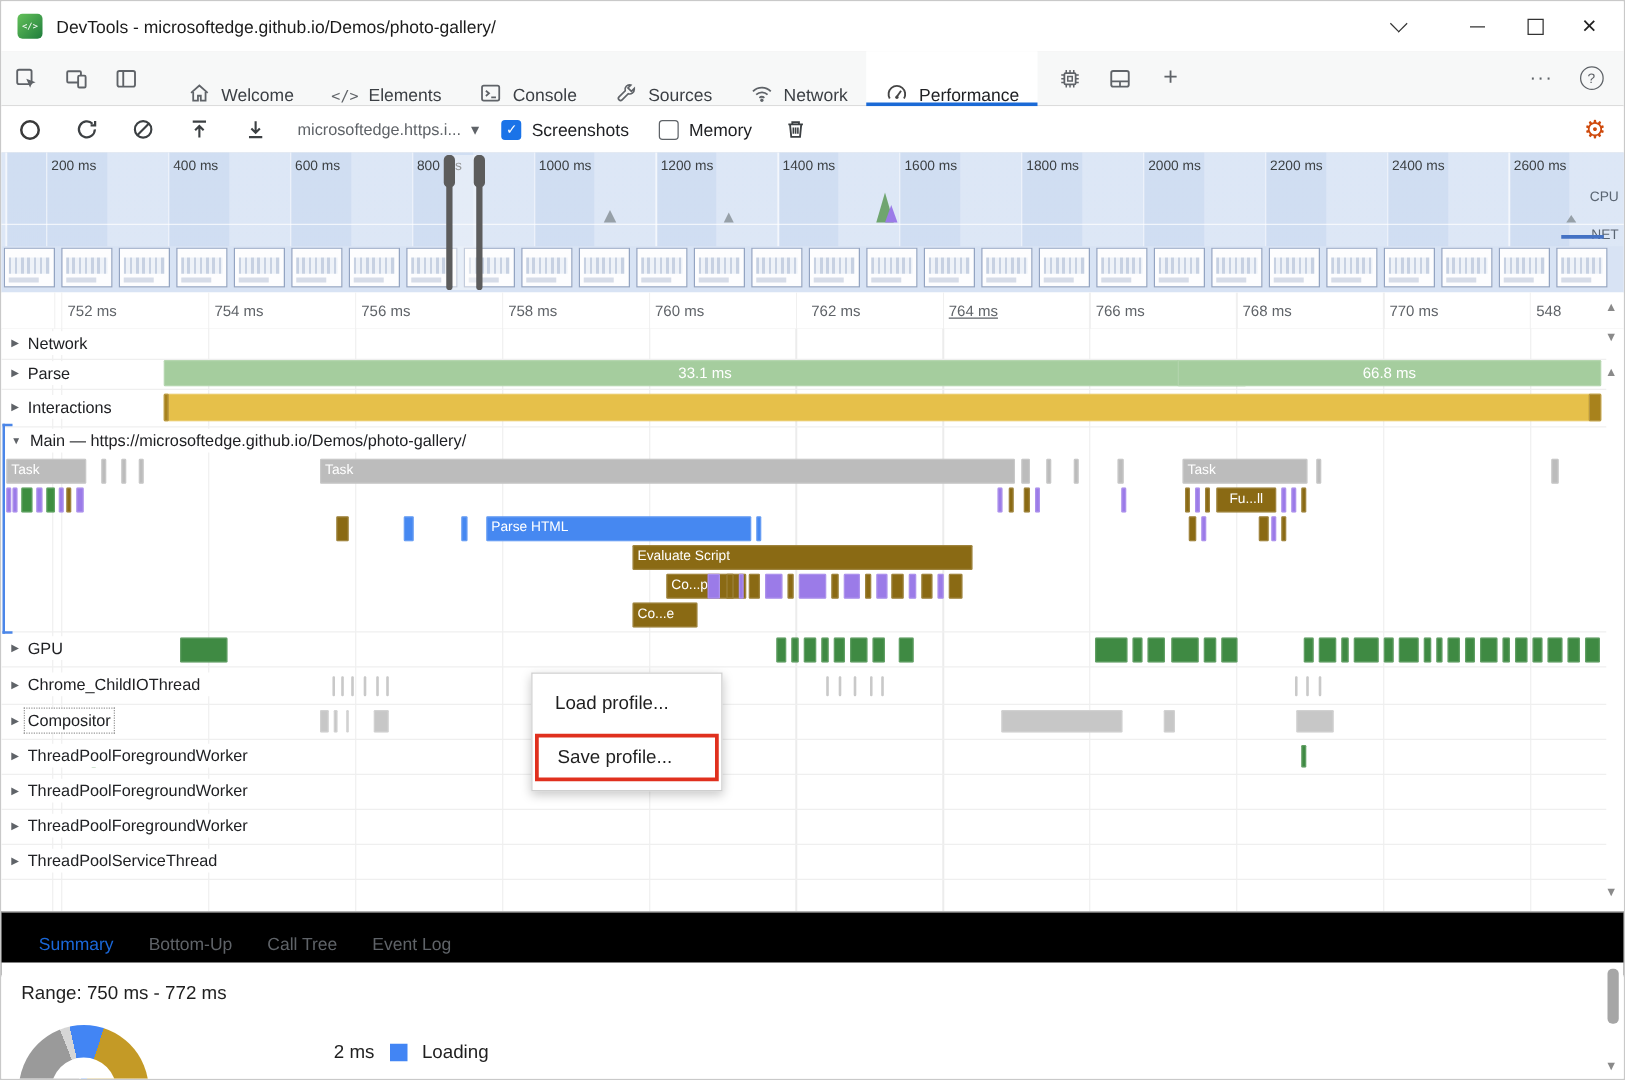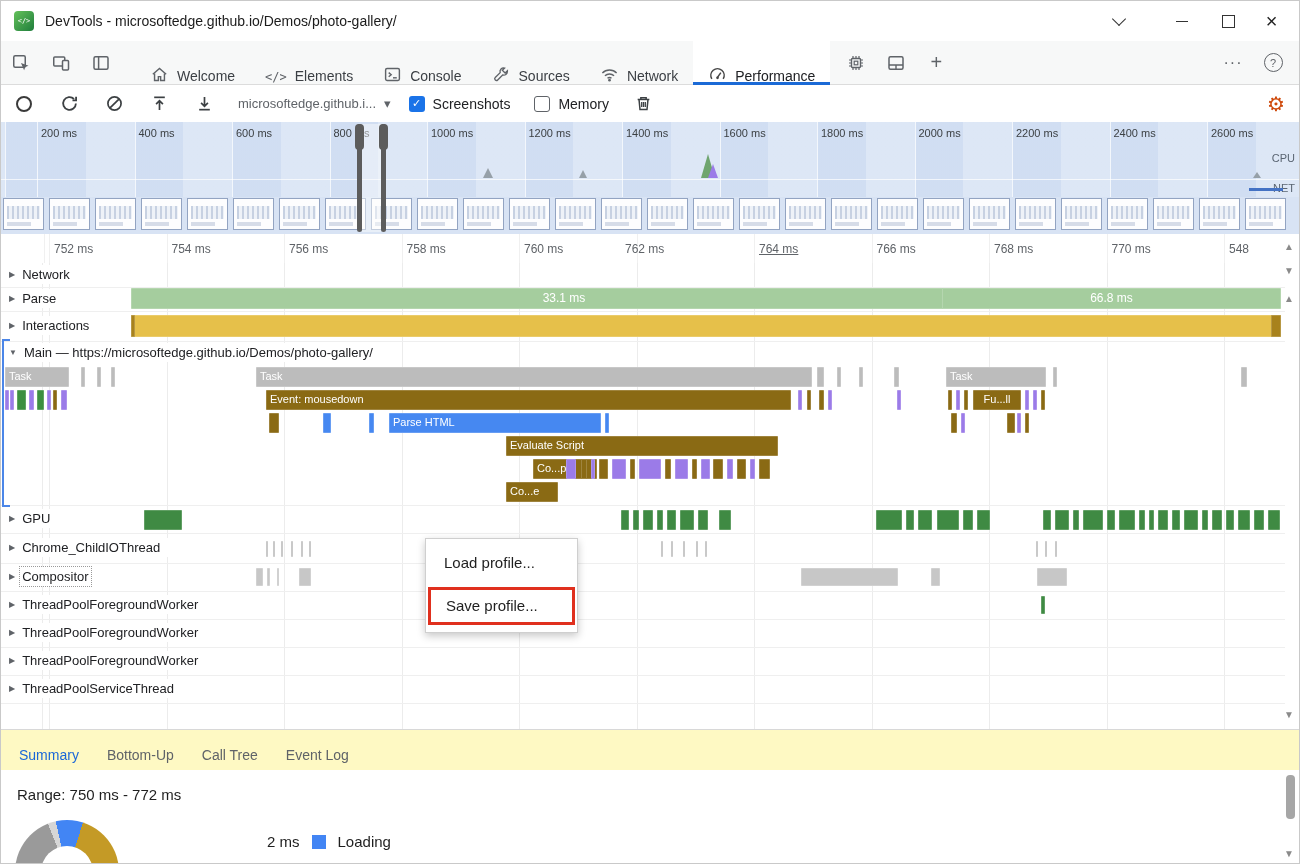--- a/index.html
+++ b/index.html
@@ -105,22 +105,22 @@
   .scroll-arrow{position:absolute;font-size:10px;color:#8a8a8a;z-index:6;}
 
   
   .context-menu{position:absolute;left:424px;top:537px;width:153px;background:#fff;
      border:1px solid #cfcfcf;box-shadow:0 3px 8px rgba(0,0,0,.22);z-index:50;padding:7px 0 5px 0;box-sizing:border-box;}
   .menu-item{height:34px;line-height:34px;padding-left:18px;font-size:15px;color:#1f1f1f;}
   .hl{border:3px solid #e0301e;margin:7px 2px 2px 2px;}
   .hl .menu-item{height:32px;line-height:32px;padding-left:15px;}
 
   
-  .bottom-tabs{position:absolute;left:0;top:728px;right:0;height:52px;background:#fef9c3;
-     border-top:1px solid #d8d8d8;border-bottom:1px solid #e6e6e6;display:flex;align-items:stretch;padding-left:4px;box-sizing:border-box;}
+  .bottom-tabs{position:absolute;left:0;top:728px;right:0;height:52px;background:#000000;
+     border-top:1px solid #d8d8d8;border-bottom:1px solid #e6e6e6;display:flex;align-items:stretch;padding-left:16px;box-sizing:border-box;}
   .btab{display:flex;align-items:center;padding:0 14px;font-size:14px;color:#5f6368;position:relative;}
   .btab.active{color:#1a67d8;}
   .btab.active::after{content:"";position:absolute;left:10px;right:10px;bottom:0;height:3px;
      background:#1a67d8;border-radius:2px 2px 0 0;}
 
   
   .summary{position:absolute;left:0;top:769px;right:0;bottom:0;background:#fff;overflow:hidden;}
   .range-text{position:absolute;left:16px;top:16px;font-size:15px;color:#1f1f1f;}
   .donut{position:absolute;left:14px;top:50px;width:104px;height:104px;border-radius:50%;
      background:conic-gradient(#4285f4 0 5%, #c49a26 5% 70%, #9a9a9a 70% 94%, #d6d6d6 94% 96.5%, #4285f4 96.5% 100%);}
@@ -265,21 +265,21 @@
           <path d="M8 14.2V5.4M4.8 8.6L8 5.4l3.2 3.2" fill="none" stroke="#3c4043" stroke-width="1.6"></path>
         </svg>
     </div>
     <div class="tbi">
       <svg width="17" height="17" viewBox="0 0 16 16">
           <path d="M8 1.8v8.8M4.8 7.4L8 10.6l3.2-3.2" fill="none" stroke="#3c4043" stroke-width="1.6"></path>
           <path d="M3 13.8h10" stroke="#3c4043" stroke-width="1.6"></path>
         </svg>
     </div>
     <div class="profile-select">
-      <span>microsoftedge.github.i...</span>
+      <span>microsoftedge.https.i...</span>
       <span>▾</span>
     </div>
     <div class="check-row">
       <span class="cb on">✓</span>
       <span>Screenshots</span>
     </div>
     <div class="check-row">
       <span class="cb off"></span>
       <span>Memory</span>
     </div>
@@ -355,21 +355,21 @@
     <div class="handle" style="left:356px"></div>
     <div class="handle" style="left:380px"></div>
   </div>
 
   <div class="ruler">
       <span class="ruler-label" style="left: 53px;">752 ms</span>
       <span class="ruler-label" style="left: 170.5px;">754 ms</span>
       <span class="ruler-label" style="left: 288px;">756 ms</span>
       <span class="ruler-label" style="left: 405.5px;">758 ms</span>
       <span class="ruler-label" style="left: 523px;">760 ms</span>
-      <span class="ruler-label" style="left: 624px;">762 ms</span>
+      <span class="ruler-label" style="left: 648px;">762 ms</span>
       <span class="ruler-label" style="left: 758px; text-decoration: underline;">764 ms</span>
       <span class="ruler-label" style="left: 875.5px;">766 ms</span>
       <span class="ruler-label" style="left: 993px;">768 ms</span>
       <span class="ruler-label" style="left: 1110.5px;">770 ms</span>
       <span class="ruler-label" style="left: 1228px;">548</span>
     </div>
 
   <div class="tracks">
 
     <div class="trow sep" style="top:0;height:24px">
@@ -424,21 +424,20 @@
         </div>
       <div class="bars" style="top:49px;height:20px;line-height:19px">
           <div class="bar c-purple" style="left: 4px; width: 3px;"></div>
           <div class="bar c-purple" style="left: 9px; width: 4px;"></div>
           <div class="bar c-green" style="left: 16px; width: 9px;"></div>
           <div class="bar c-purple" style="left: 28px; width: 5px;"></div>
           <div class="bar c-green" style="left: 36px; width: 7px;"></div>
           <div class="bar c-purple" style="left: 46px; width: 3px;"></div>
           <div class="bar c-script" style="left: 52px; width: 4px;"></div>
           <div class="bar c-purple" style="left: 60px; width: 6px;"></div>
-          <div class="bar c-script" style="left: 265px; width: 525px;">Event: mousedown</div>
           <div class="bar c-purple" style="left: 797px; width: 3px;"></div>
           <div class="bar c-script" style="left: 806px; width: 4px;"></div>
           <div class="bar c-script" style="left: 818px; width: 5px;"></div>
           <div class="bar c-purple" style="left: 827px; width: 3px;"></div>
           <div class="bar c-purple" style="left: 896px; width: 4px;"></div>
           <div class="bar c-script" style="left: 947px; width: 4px;"></div>
           <div class="bar c-purple" style="left: 955px; width: 3px;"></div>
           <div class="bar c-script" style="left: 963px; width: 3px;"></div>
           <div class="bar c-script" style="left: 972px; width: 48px; text-align: center; padding-left: 0px;">Fu...ll</div>
           <div class="bar c-purple" style="left: 1024px; width: 4px;"></div>

